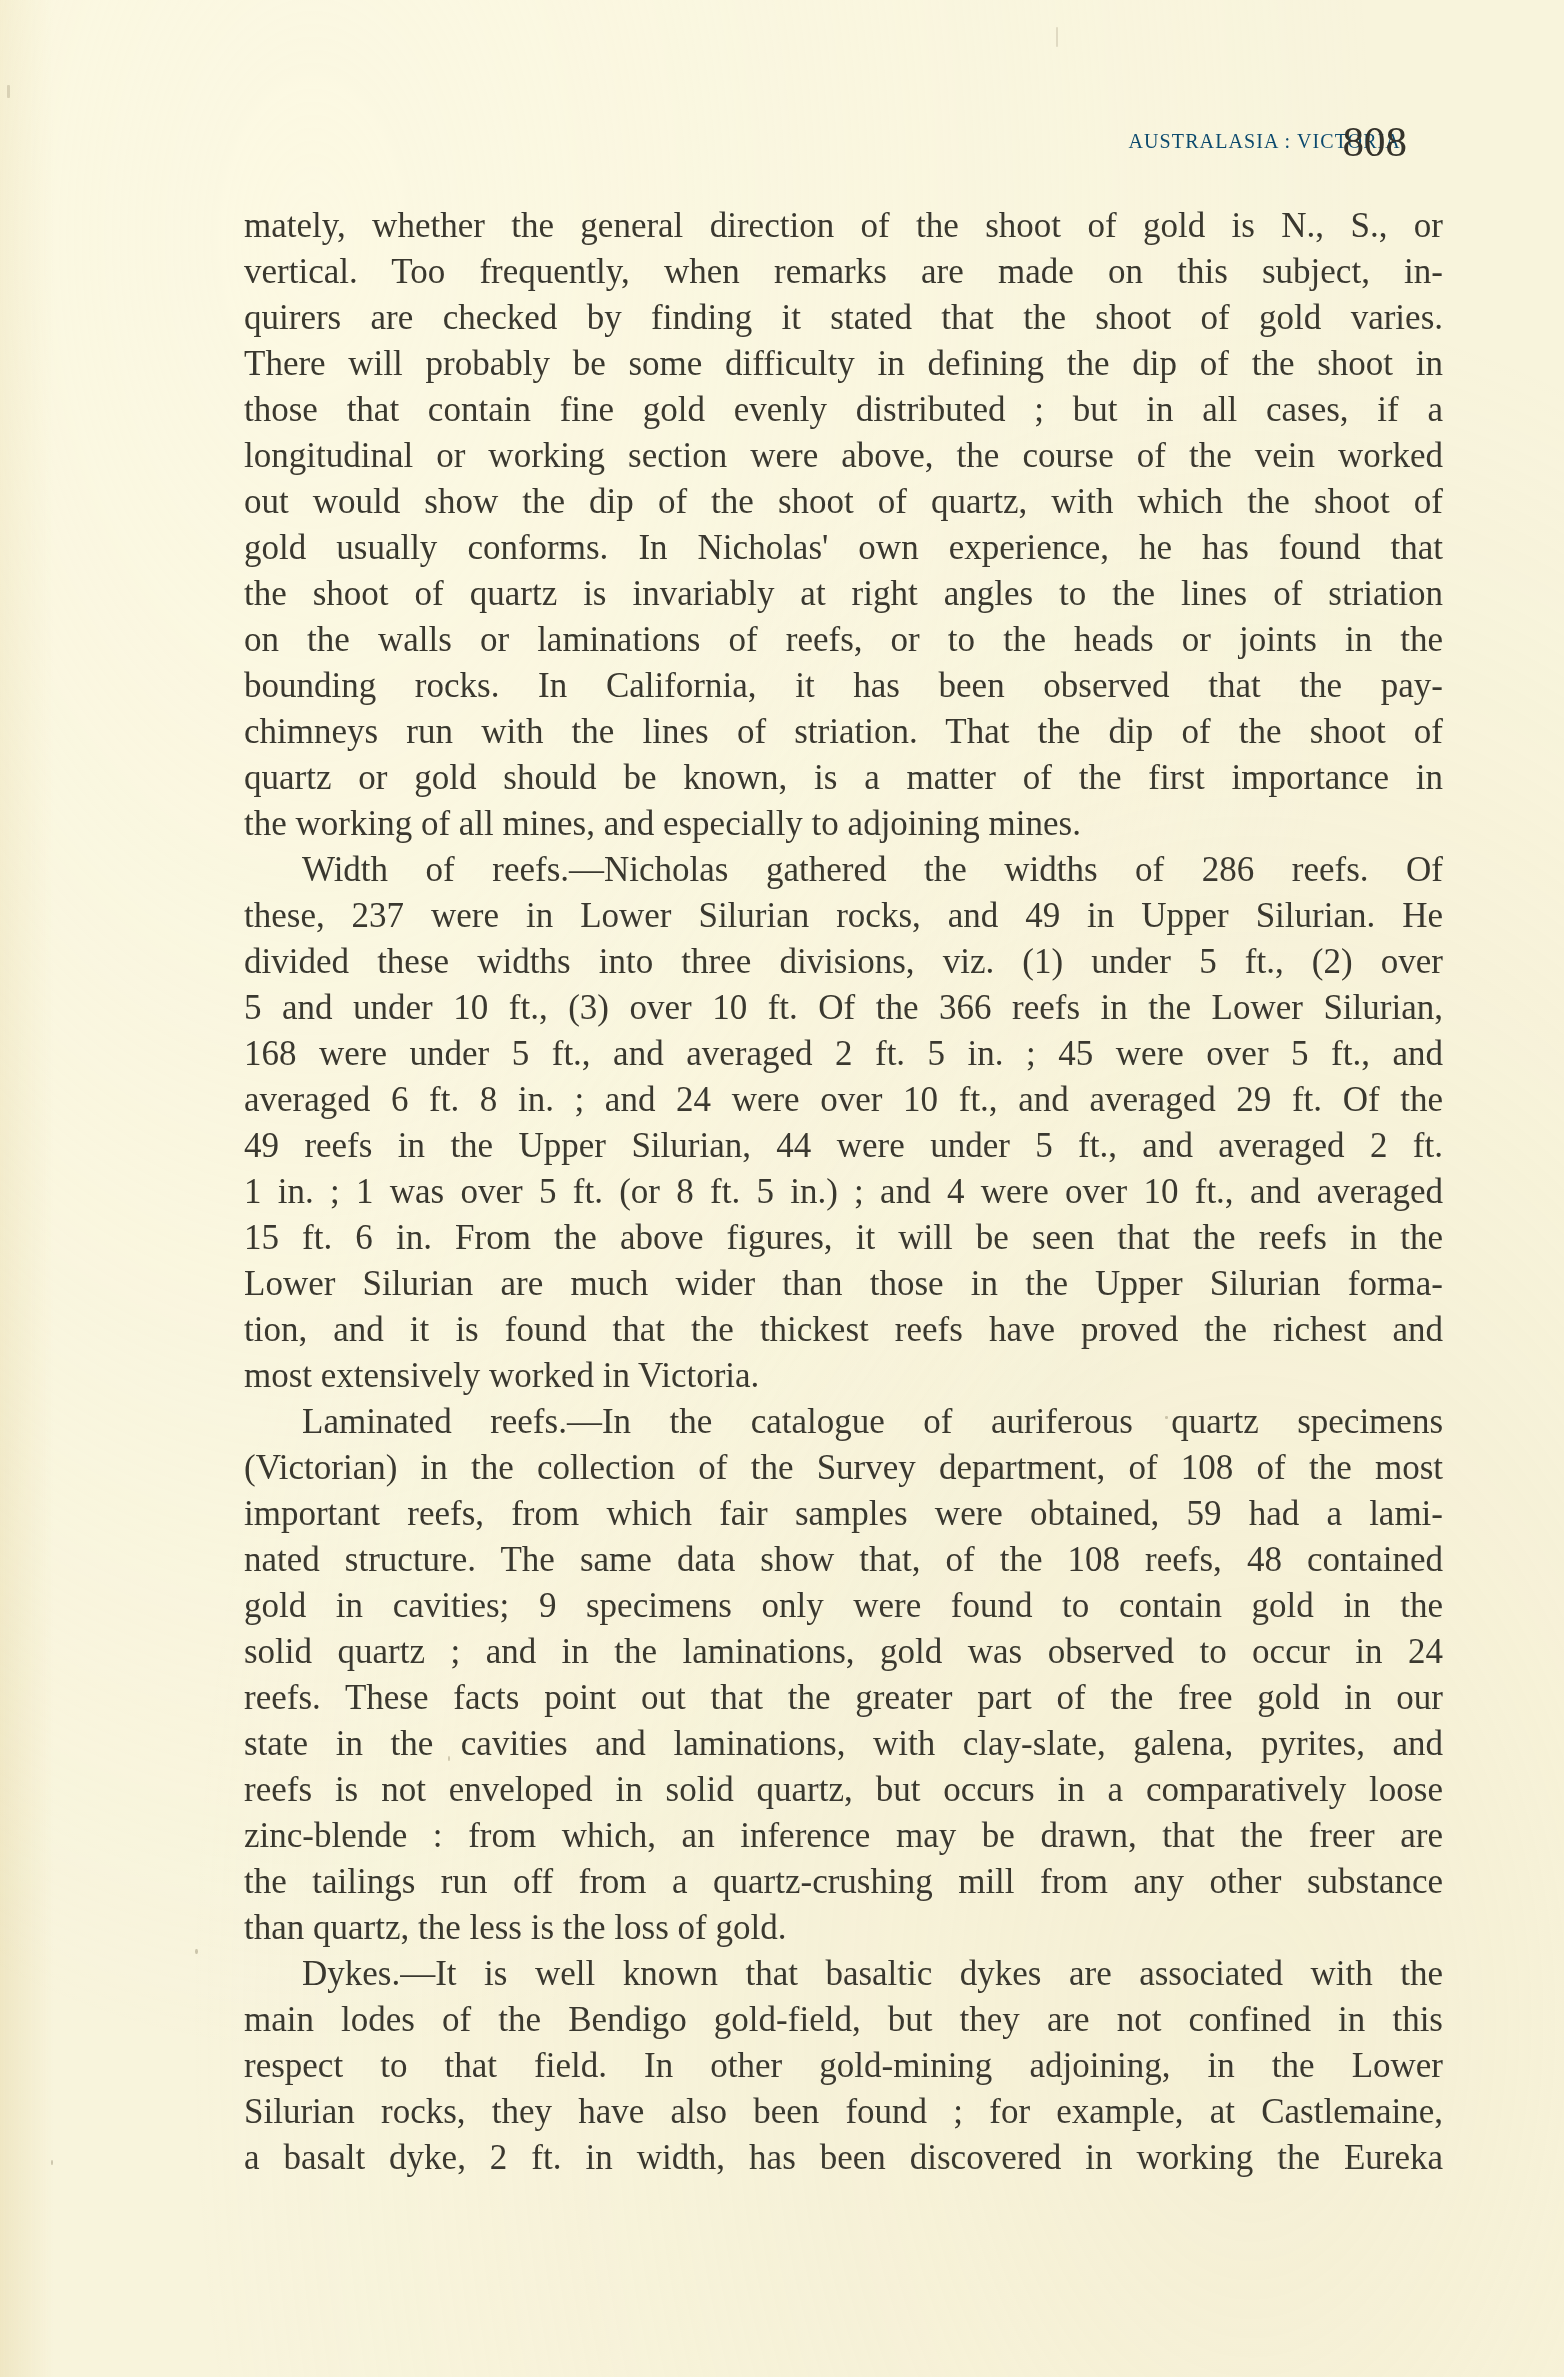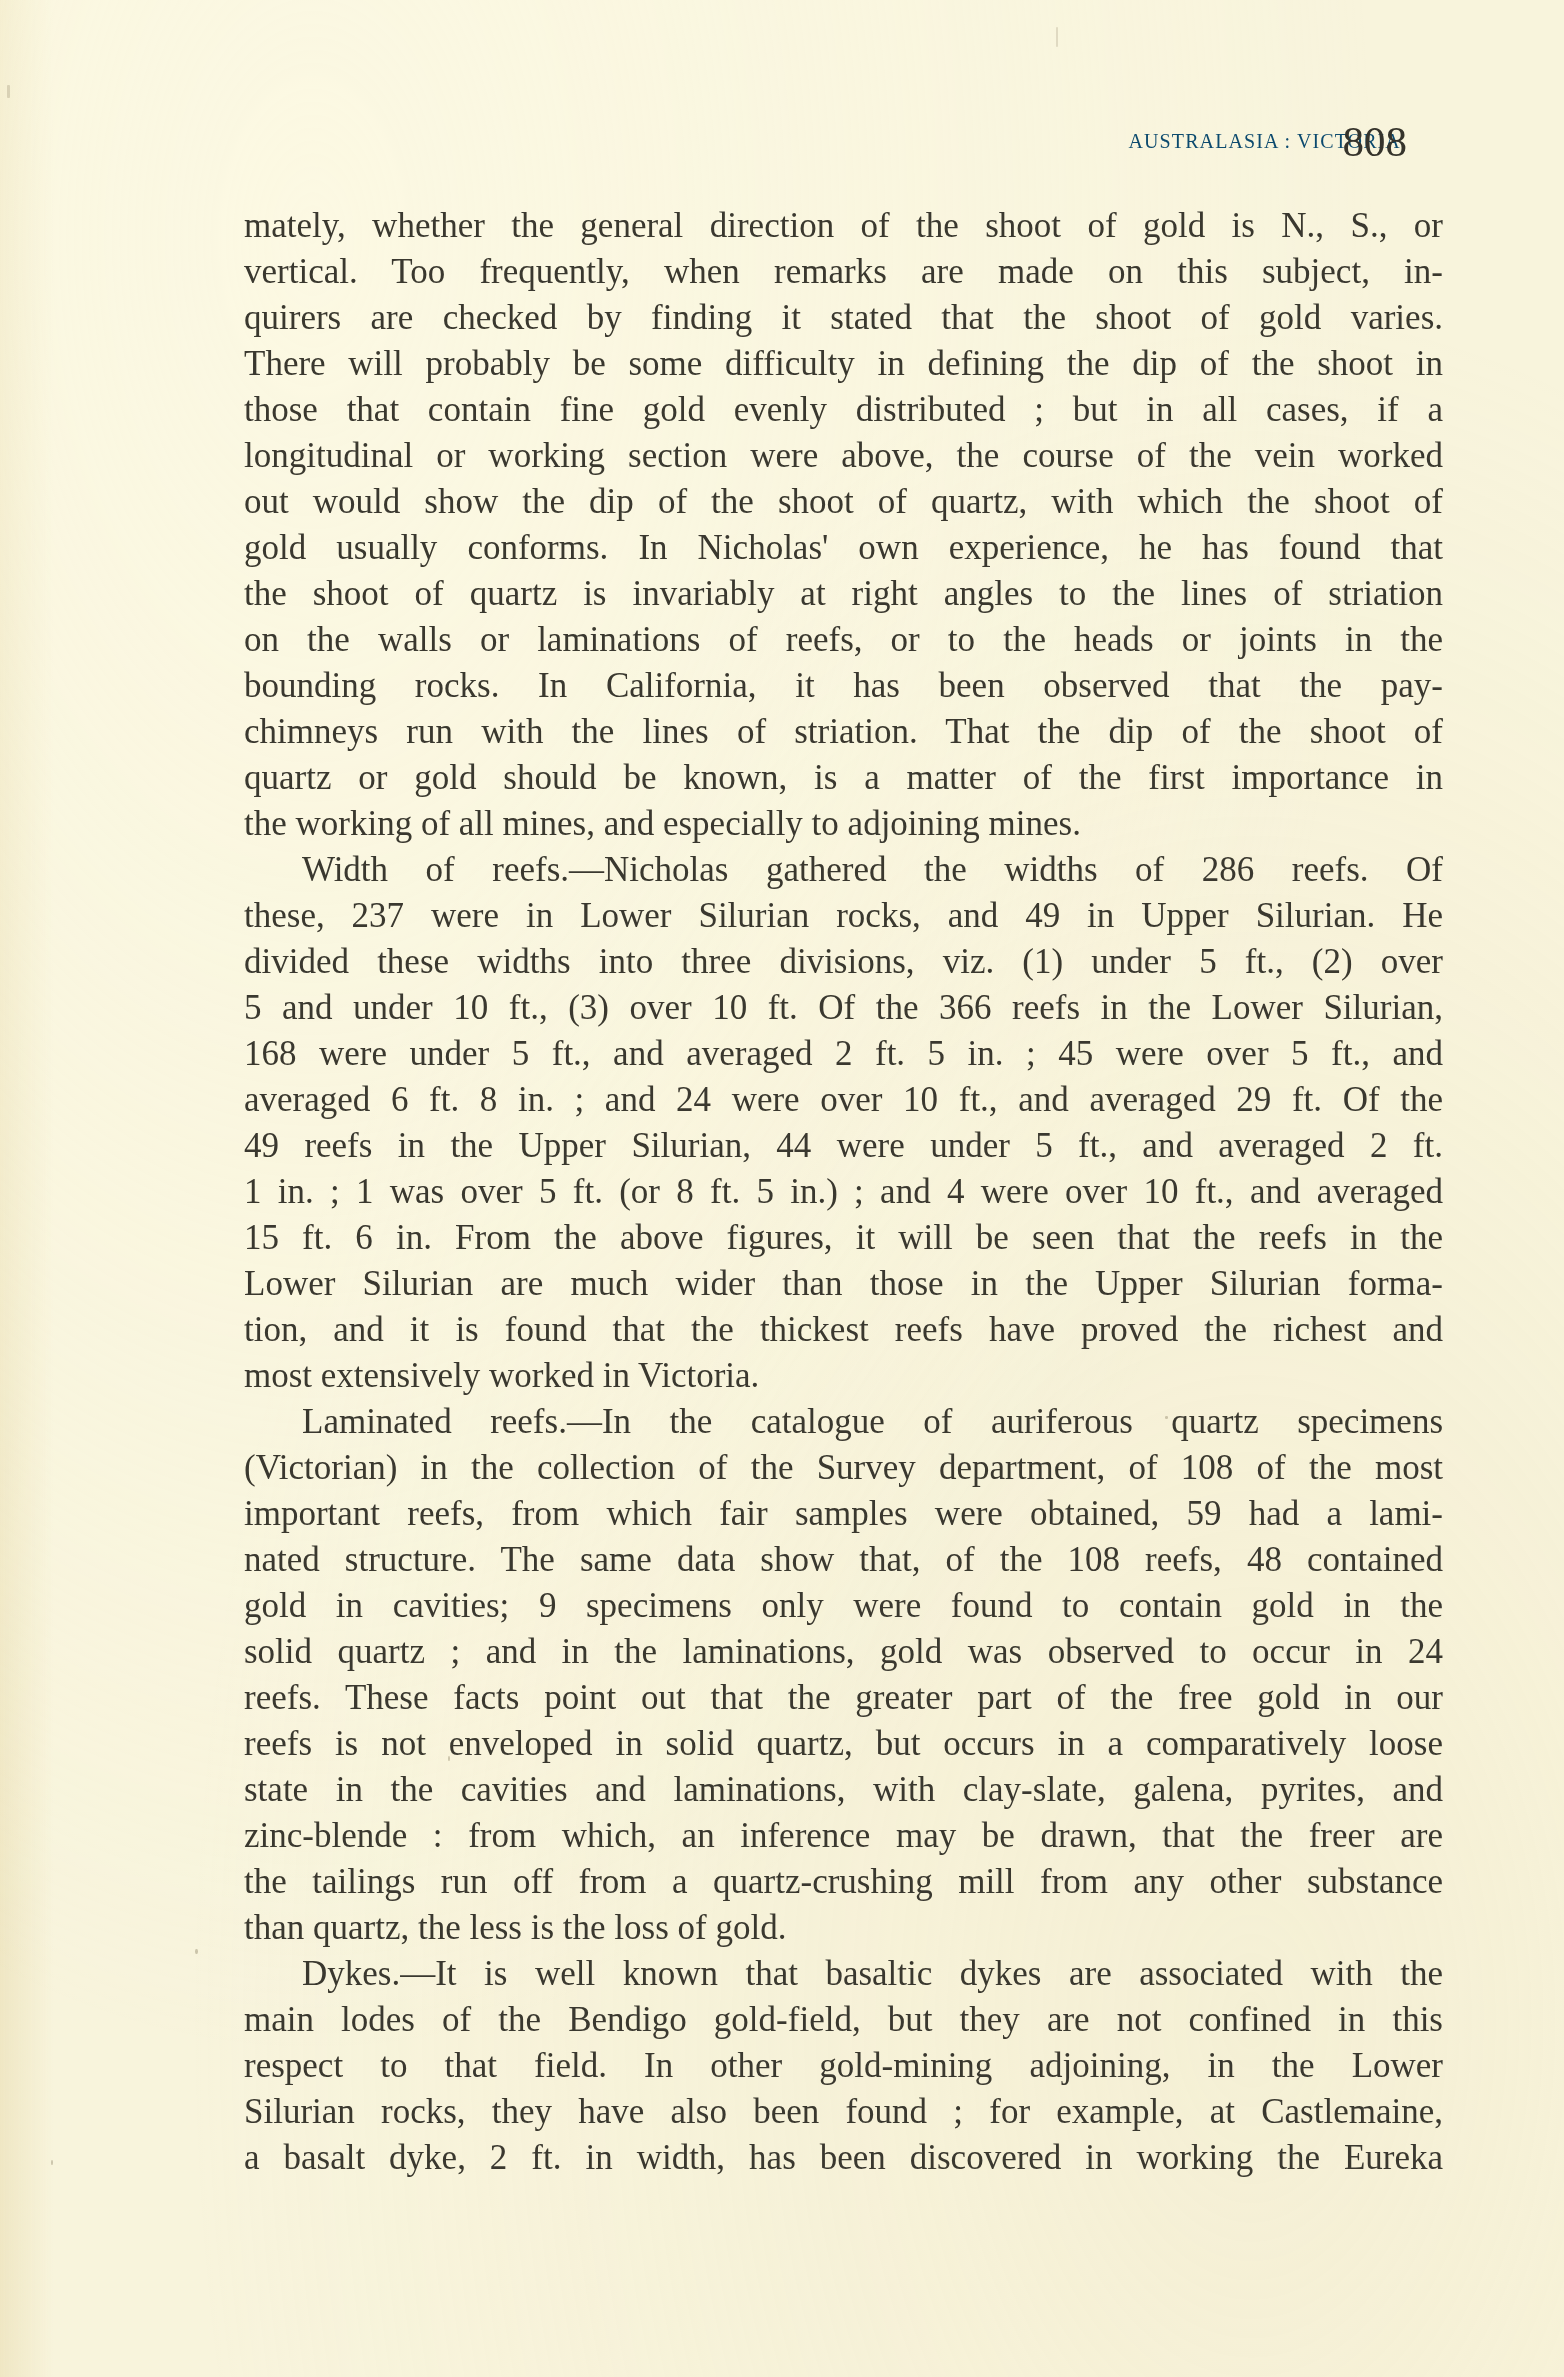--- a/index.html
+++ b/index.html
@@ -121,22 +121,22 @@
     </div>
 
     <div>
       <span class="line indent">Laminated reefs.—In the catalogue of auriferous quartz specimens</span>
       <span class="line">(Victorian) in the collection of the Survey department, of 108 of the most</span>
       <span class="line">important reefs, from which fair samples were obtained, 59 had a lami-</span>
       <span class="line">nated structure.  The same data show that, of the 108 reefs, 48 contained</span>
       <span class="line">gold in cavities; 9 specimens only were found to contain gold in the</span>
       <span class="line">solid quartz ; and in the laminations, gold was observed to occur in 24</span>
       <span class="line">reefs.  These facts point out that the greater part of the free gold in our</span>
+      <span class="line">state in the cavities and laminations, with clay-slate, galena, pyrites, and</span>
       <span class="line">reefs is not enveloped in solid quartz, but occurs in a comparatively loose</span>
-      <span class="line">state in the cavities and laminations, with clay-slate, galena, pyrites, and</span>
       <span class="line">zinc-blende : from which, an inference may be drawn, that the freer are</span>
       <span class="line">the tailings run off from a quartz-crushing mill from any other substance</span>
       <span class="line last">than quartz, the less is the loss of gold.</span>
     </div>
 
     <div>
       <span class="line indent">Dykes.—It is well known that basaltic dykes are associated with the</span>
       <span class="line">main lodes of the Bendigo gold-field, but they are not confined in this</span>
       <span class="line">respect to that field.  In other gold-mining adjoining, in the Lower</span>
       <span class="line">Silurian rocks, they have also been found ; for example, at Castlemaine,</span>

